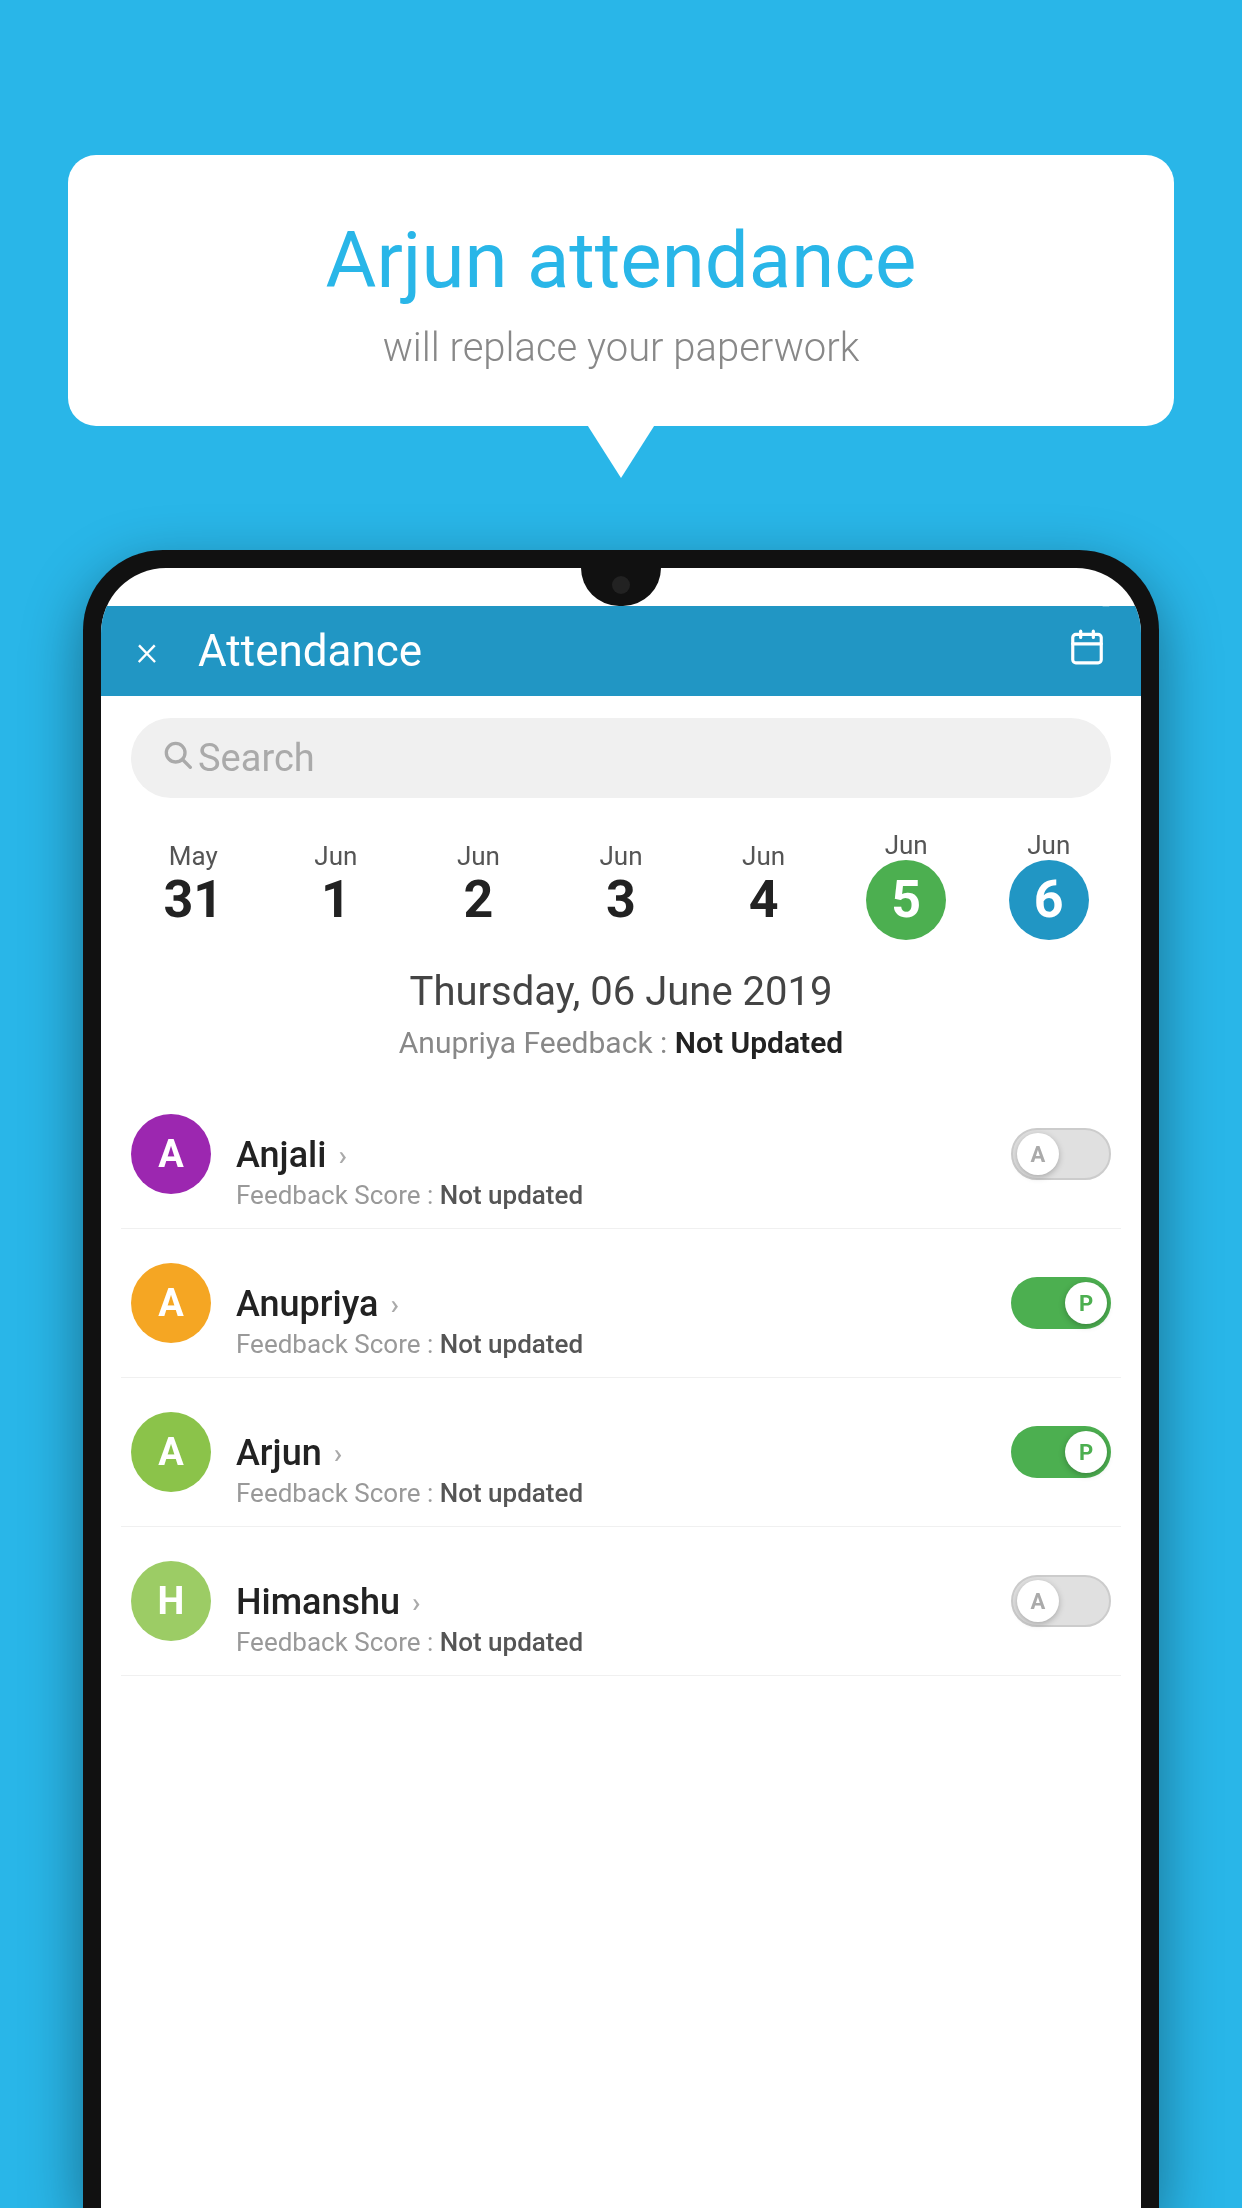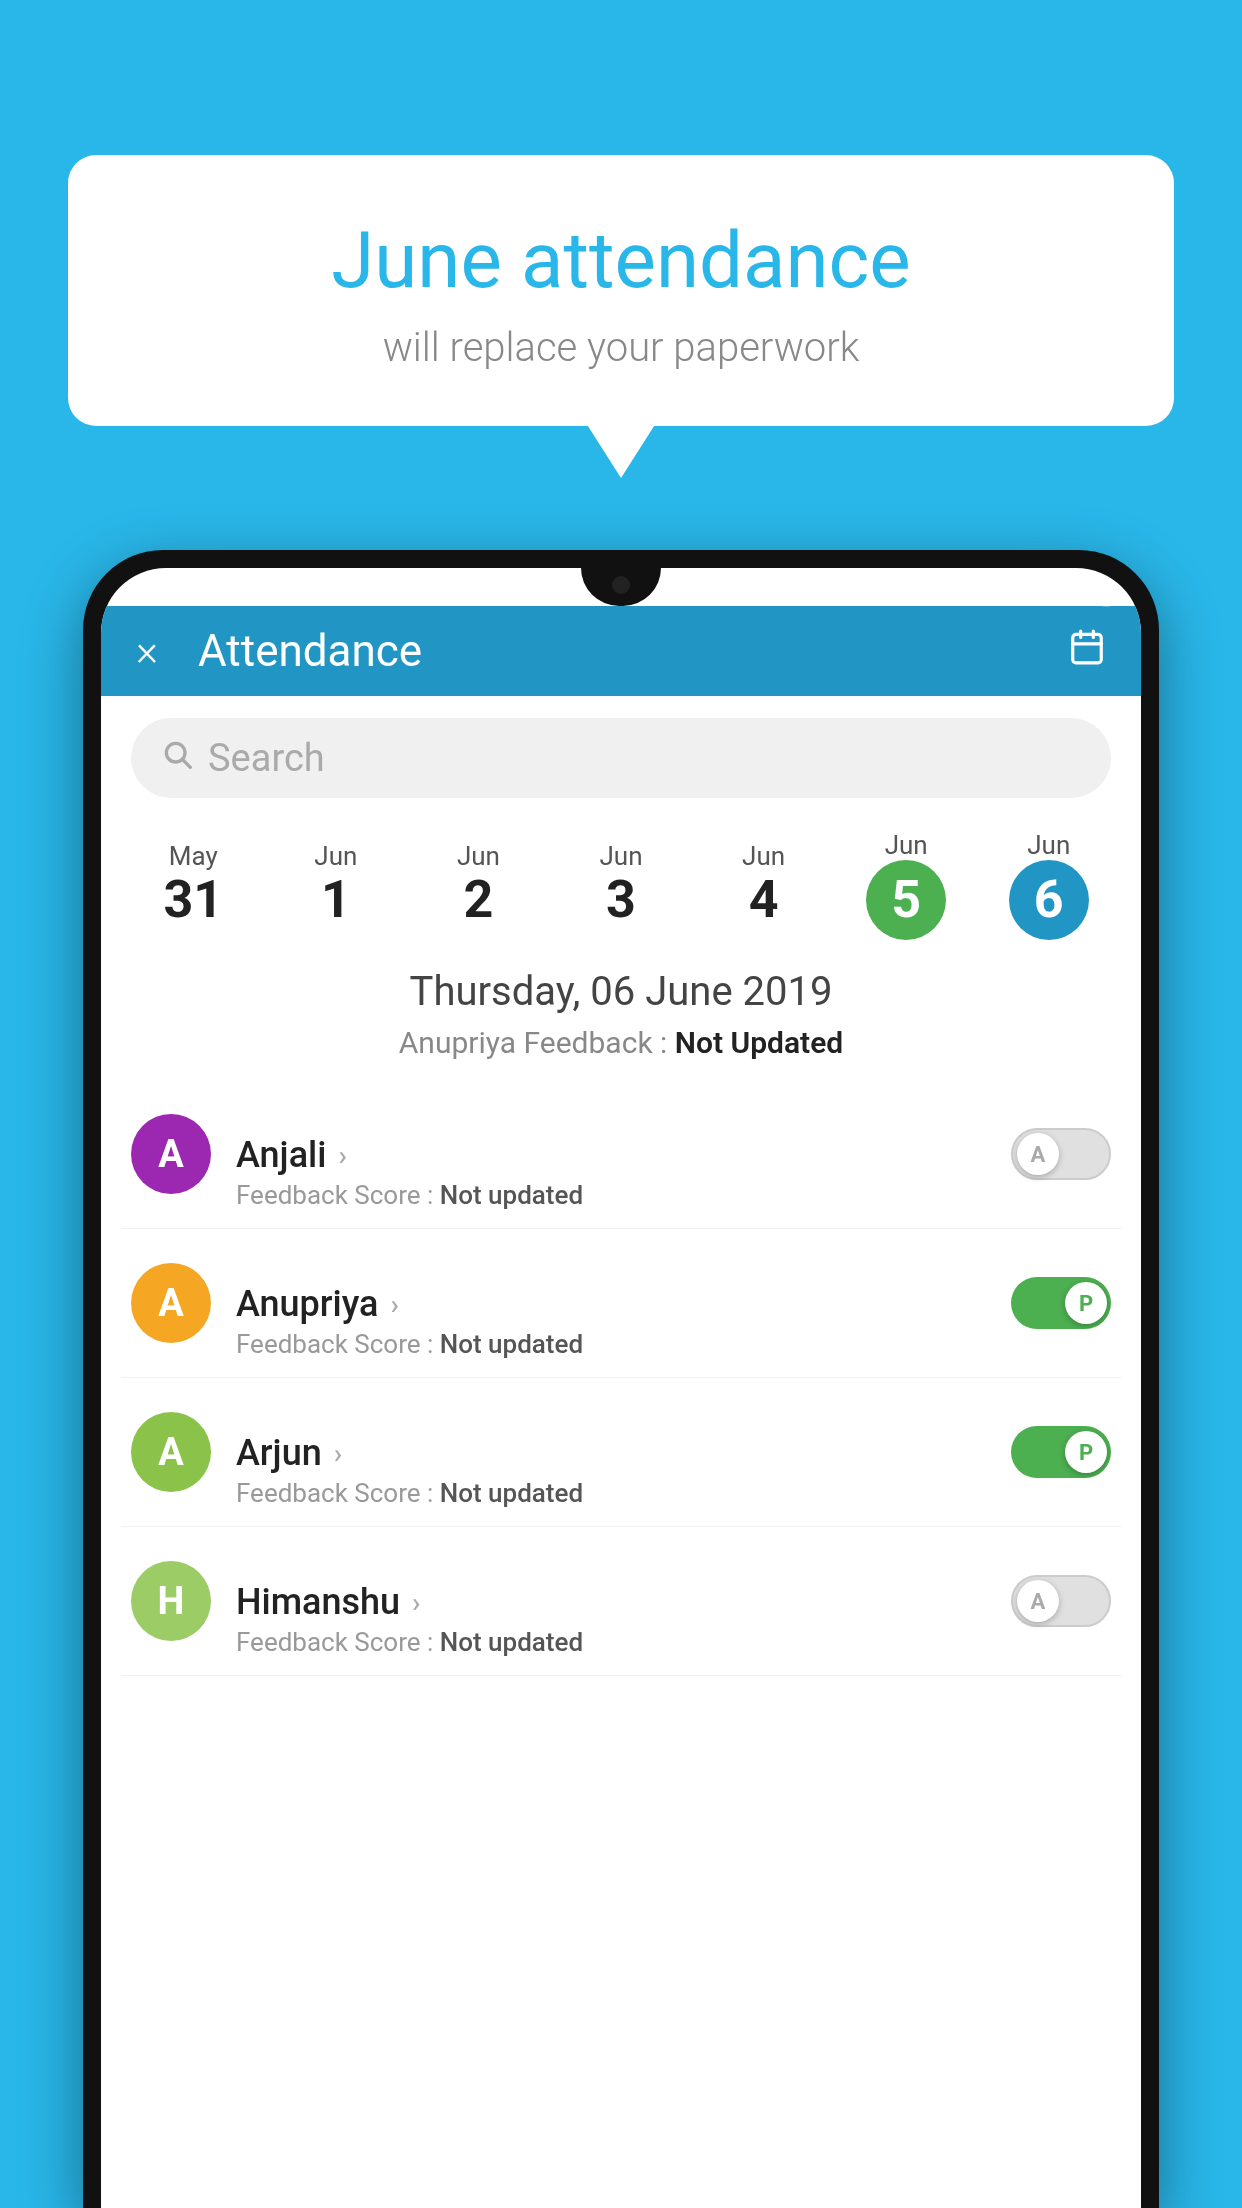--- a/index.html
+++ b/index.html
@@ -141,21 +141,21 @@
 
     
     .search-bar {
       margin: 22px 30px;
       background: #f0f0f0;
       border-radius: 40px;
       height: 80px;
       display: flex;
       align-items: center;
       padding: 0 30px;
-      gap: 15px;
+      gap: 5px;
     }
     .search-icon-svg {
       color: #888;
       font-size: 34px;
     }
     .search-text {
       font-size: 38px;
       color: #aaa;
     }
 
@@ -334,21 +334,21 @@
       color: #aaa;
     }
     .toggle-switch.on .toggle-knob {
       color: #4caf50;
     }
   </style>
 </head>
 <body>
 
 <div class="speech-bubble">
-  <div class="bubble-title">June attendance</div>
+  <div class="bubble-title">Arjun attendance</div>
   <div class="bubble-subtitle">will replace your paperwork</div>
 </div>
 
 <div class="phone-mockup">
   <div class="phone-inner">
 
     <div class="notch">
       <div class="camera-dot"></div>
     </div>
 

